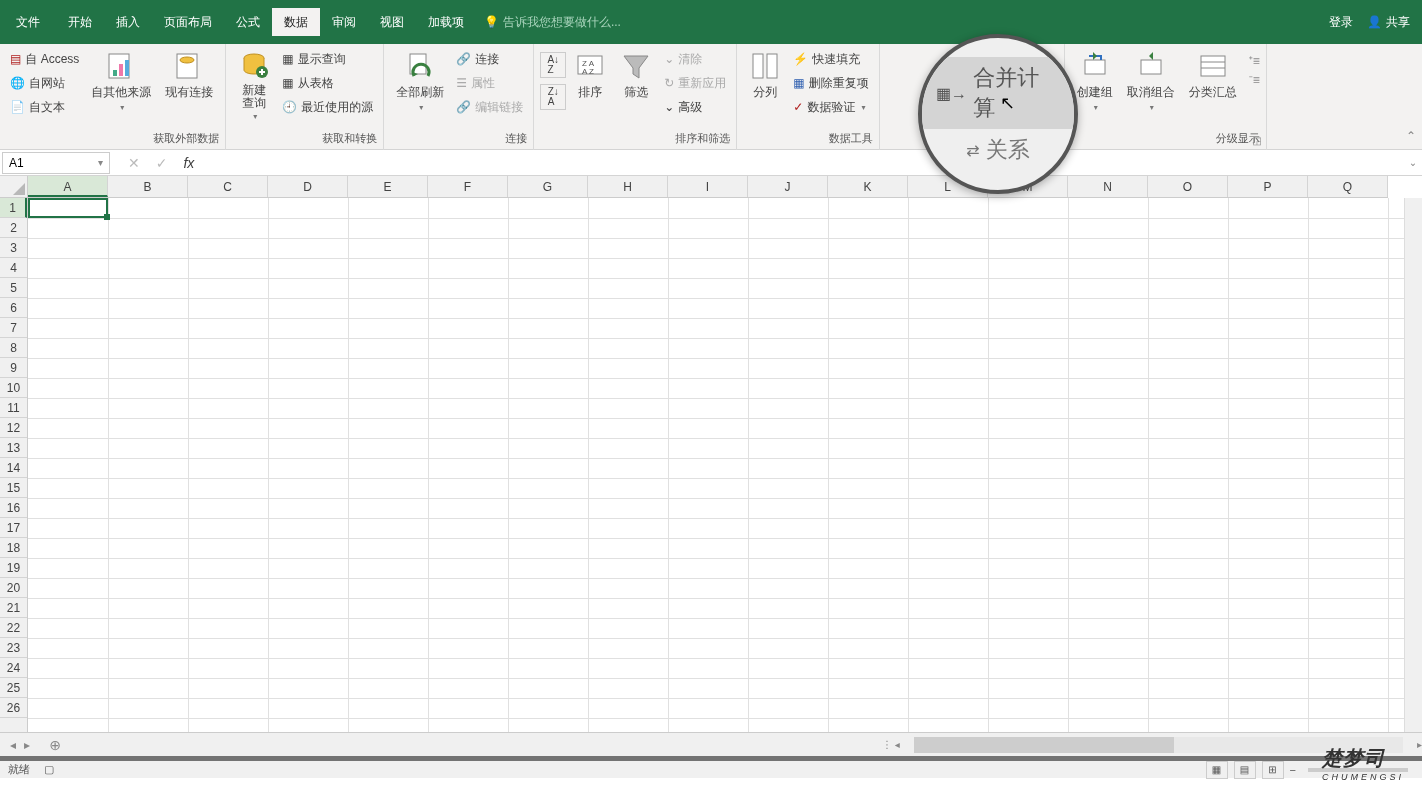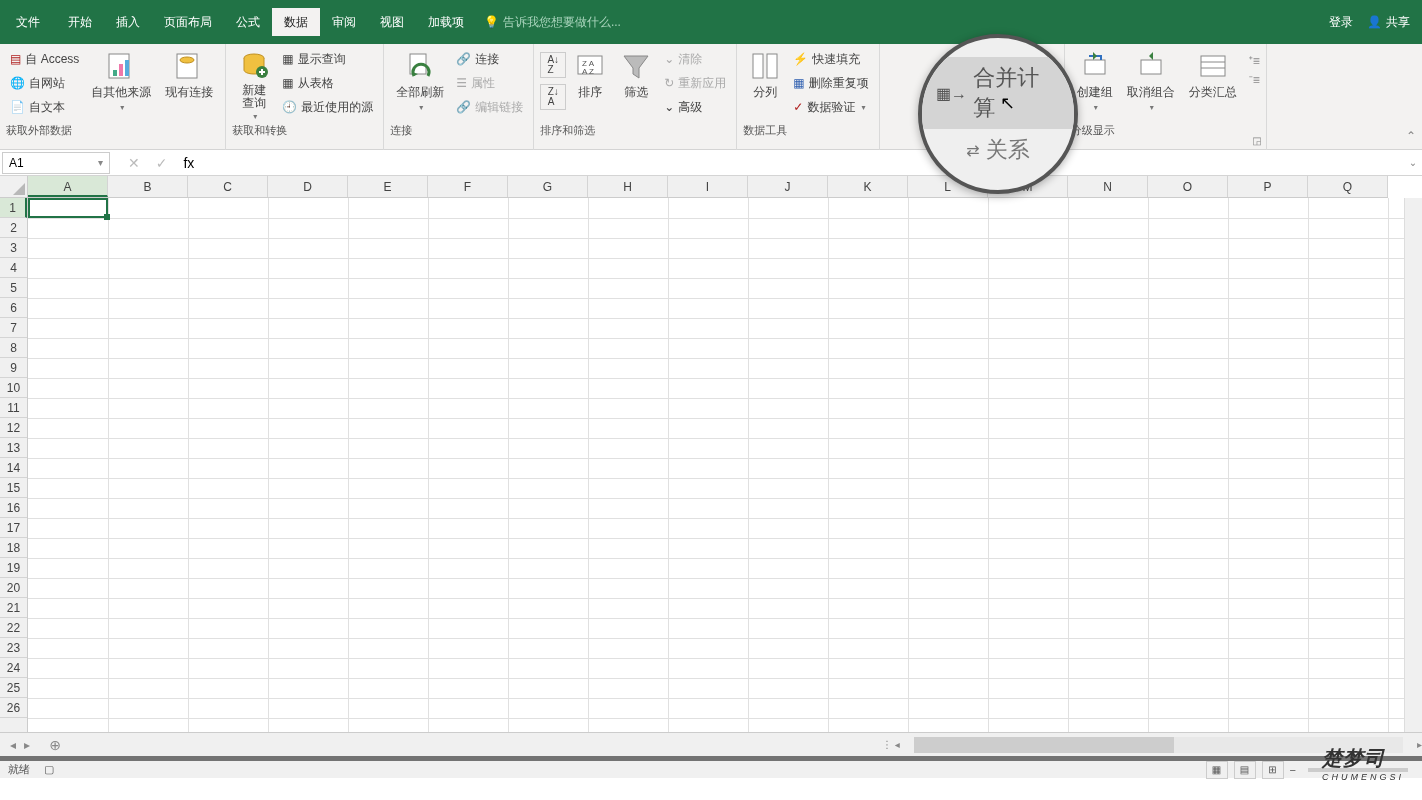--- a/index.html
+++ b/index.html
@@ -6,21 +6,21 @@
 body{width:1422px;height:800px;background:#fff;overflow:hidden;position:relative}
 .titlebar{height:44px;background:#217346;display:flex;align-items:center;color:#fff;font-size:12px}
 .tab{padding:0 12px;height:28px;display:flex;align-items:center;cursor:pointer}
 .tab.file{background:#217346;padding:0 16px}
 .tab.active{background:#f3f2f1;color:#222}
 .tell-me{display:flex;align-items:center;color:#a9d4bc;margin-left:8px;gap:4px}
 .titlebar-right{margin-left:auto;display:flex;align-items:center;gap:14px;padding-right:12px}
 .ribbon{height:106px;background:#f3f2f1;border-bottom:1px solid #d4d4d4;display:flex;position:relative}
 .group{border-right:1px solid #d9d9d9;padding:4px 6px 2px;display:flex;flex-direction:column;height:106px}
 .group-body{flex:1;display:flex;align-items:flex-start;gap:2px}
-.group-label{text-align:left;font-size:11px;color:#555;padding-bottom:10px}
+.group-label{text-align:right;font-size:11px;color:#555;padding-bottom:2px}
 .btn-lg{display:flex;flex-direction:column;align-items:center;padding:2px 6px;font-size:12px;color:#444;gap:2px;cursor:pointer}
 .btn-lg .ico{width:32px;height:32px;display:flex;align-items:center;justify-content:center}
 .btn-sm{display:flex;align-items:center;gap:4px;font-size:12px;color:#444;padding:2px 4px;cursor:pointer;height:22px}
 .btn-sm.disabled{color:#aaa}
 .vstack{display:flex;flex-direction:column;gap:2px}
 .ico svg{width:100%;height:100%}
 .drop::after{content:"▾";font-size:8px;margin-left:2px;color:#777}
 .formula-bar{height:26px;border-bottom:1px solid #d4d4d4;display:flex;align-items:center;background:#fff}
 .name-box{width:108px;height:22px;border:1px solid #ccc;margin:0 2px;display:flex;align-items:center;padding:0 6px;font-size:12px;justify-content:space-between}
 .fx-btns{display:flex;align-items:center;gap:0;padding:0 8px;color:#bbb;font-size:14px}
@@ -352,21 +352,21 @@
 </div>
 
 <div class="formula-bar">
   <div class="name-box">
     <span>A1</span>
       <span style="color:#888;font-size:10px">▾</span>
   </div>
   <div class="fx-btns">
     <span>✕</span>
     <span>✓</span>
-    <span style="color:#000000">fx</span>
+    <span style="font-style:italic;color:#404040">fx</span>
   </div>
   <input class="fx-input" style="">
   <div class="fx-expand">⌄</div>
 </div>
 
 <div class="sheet-area">
   <div style="display:flex;flex-direction:column;flex:1">
     <div style="display:flex">
       <div class="corner"></div>
       <div class="col-headers" id="colh">

